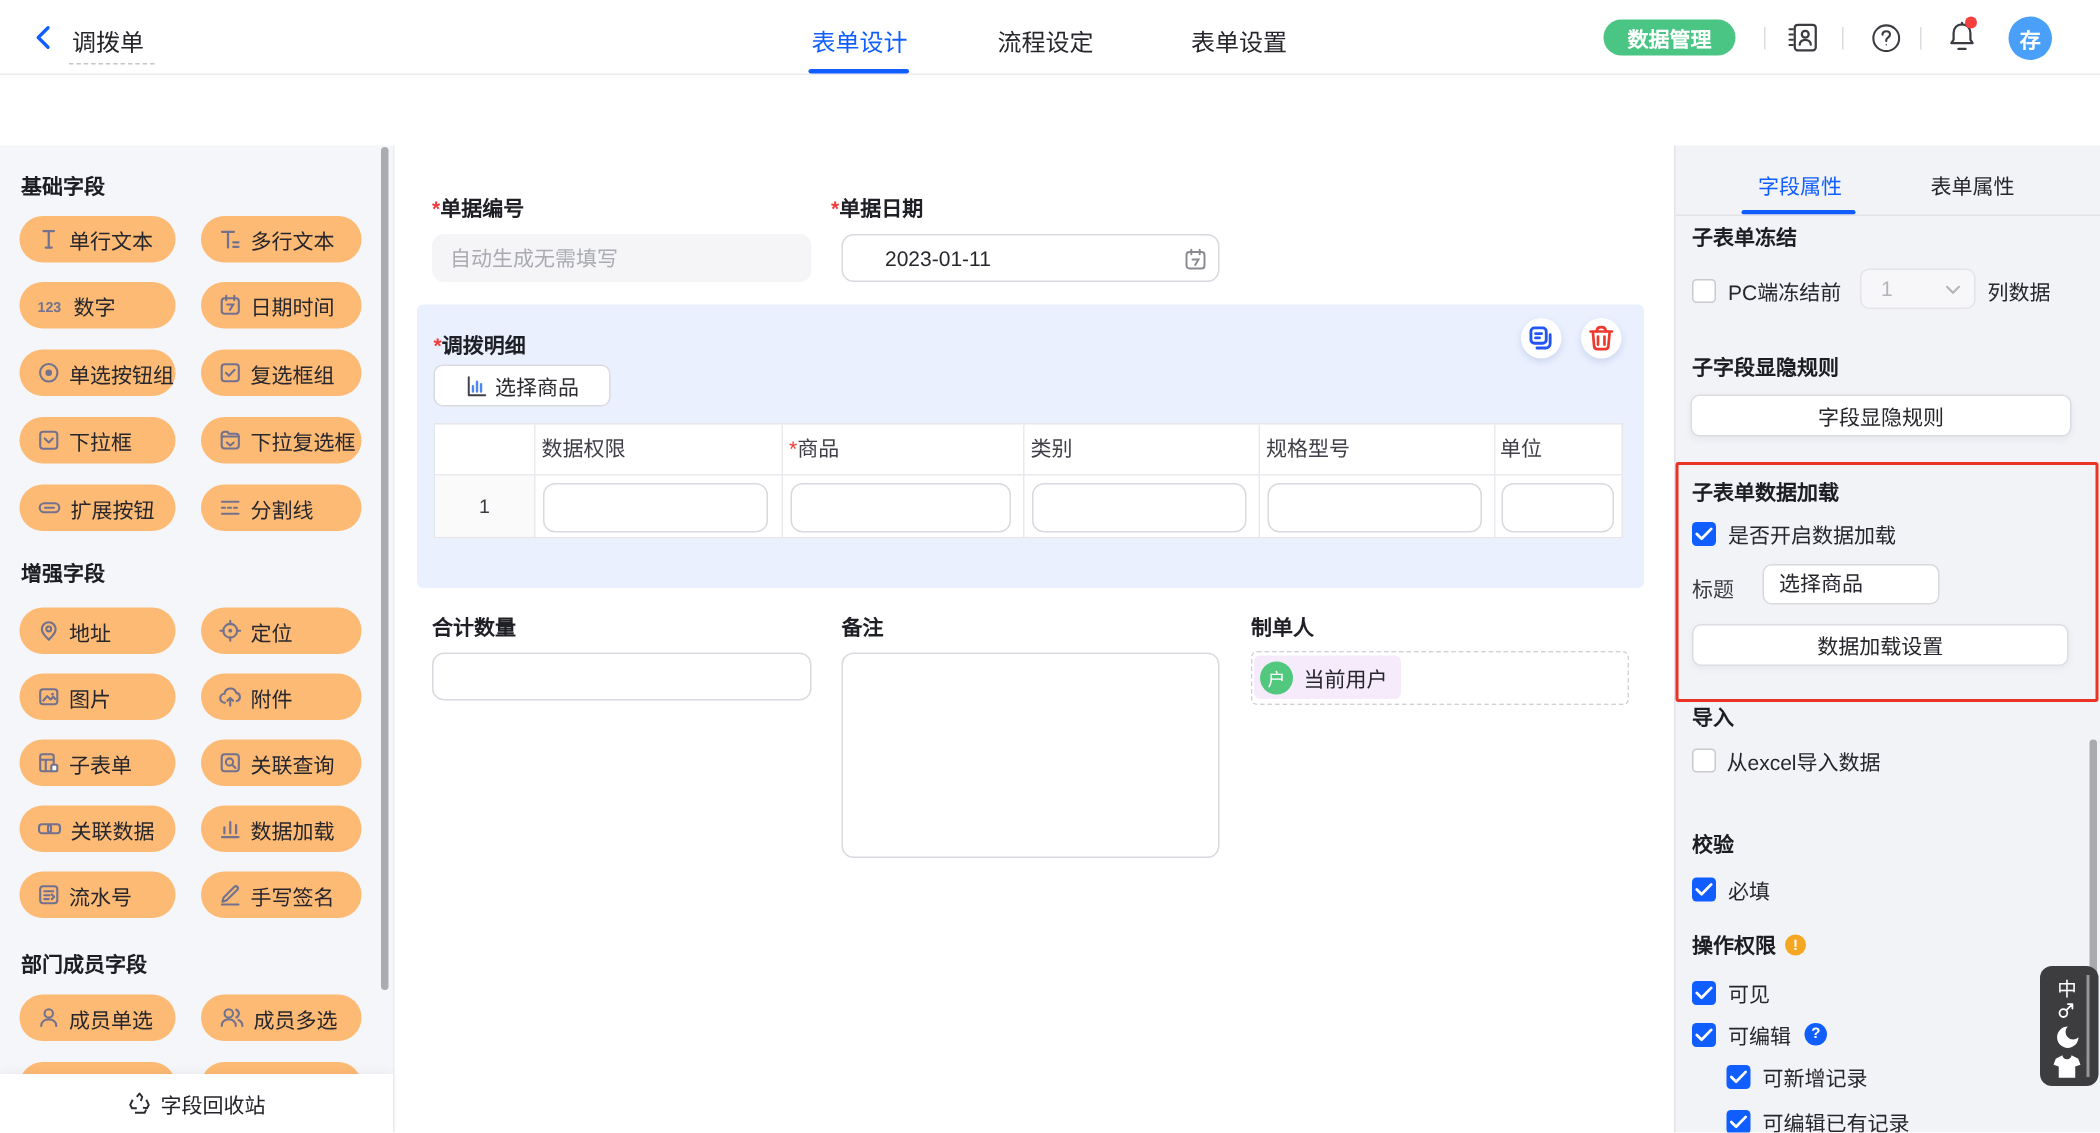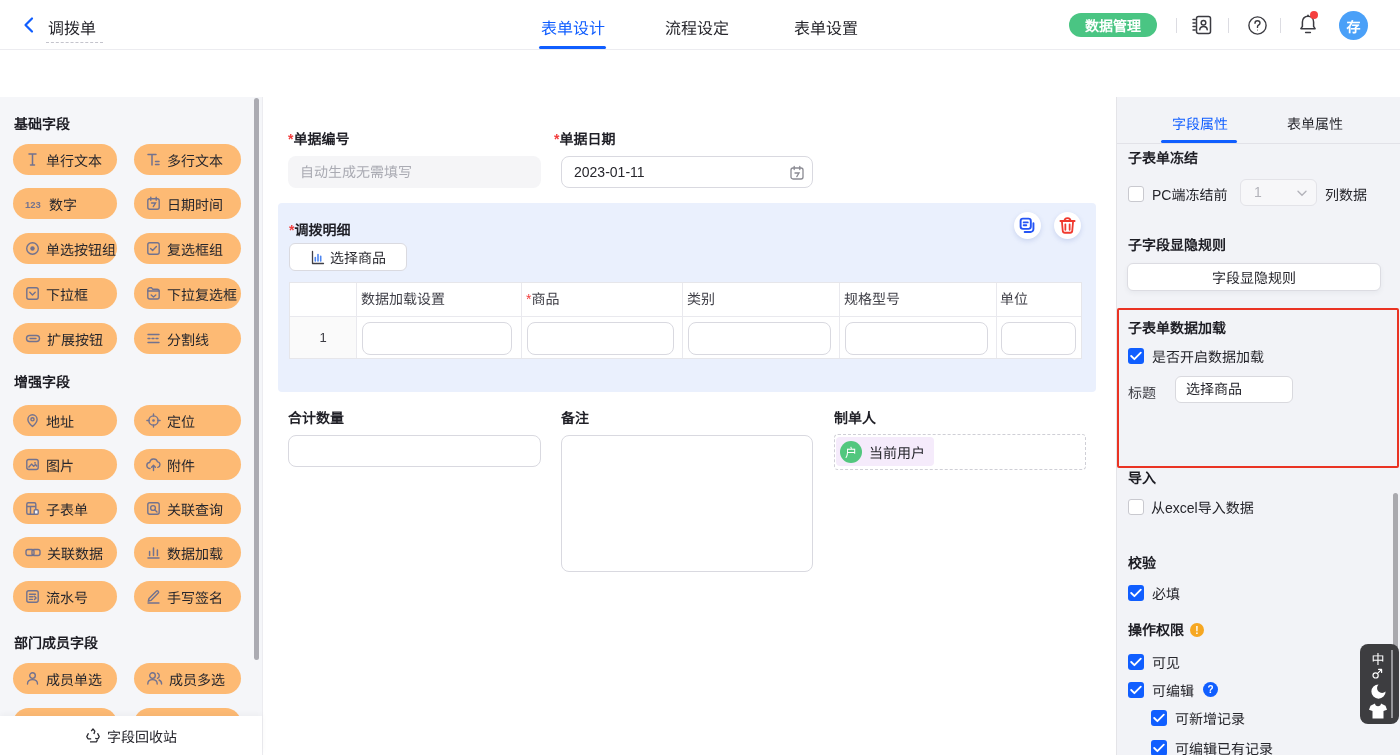--- a/index.html
+++ b/index.html
@@ -181,21 +181,21 @@
     <div class="fbtn c2" style="top:611px"></div>
   </div>
   <div id="recyclebar"><svg width="16" height="16" viewBox="0 0 16 16" fill="none" stroke="#2a2a30" stroke-width="1.3" stroke-linejoin="round">
         <path d="M6.2 3.2 L8 1 l1.8 2.2 -0.9 2.8 M12.5 5.2 l1.7 3.4 -1.2 2.2 -2.8-0.4 M3.5 5.2 L1.8 8.6 l1.2 2.2 h3.2 M5 13.8 h6.5 l0.9-2"></path>
       </svg>字段回收站</div>
   <div id="sb-scroll"></div>
   <div id="canvas"></div>
   <div class="flabel" style="left:288px;top:128px"><span class="red">*</span>单据编号</div>
   <div class="flabel" style="left:554px;top:128px"><span class="red">*</span>单据日期</div>
   <div class="abs" style="left:288px;top:156px;width:253px;height:32px;background:#f5f5f7;border-radius:8px;line-height:32px;padding-left:12px;color:#aaabb3;font-size:14px">自动生成无需填写</div>
-  <div class="inp" style="left:561px;top:156px;width:252px;height:32px;line-height:30px;padding-left:12px;color:#26262c;font-size:14px">2023-01-11
+  <div class="inp" style="left:561px;top:156px;width:252px;height:32px;line-height:30px;padding-left:28px;color:#26262c;font-size:14px">2023-01-11
     <svg class="abs" style="right:7px;top:8px" width="16" height="16" viewBox="0 0 16 16" fill="none" stroke="#8a8a92" stroke-width="1.3" stroke-linecap="round">
         <rect x="2" y="3" width="12" height="11" rx="2"></rect>
         <path d="M5.2 1.5 v3 M10.8 1.5 v3 M6 8 h4 l-2.2 3.6"></path>
       </svg>
   </div>
   <div id="subform">
     <div class="flabel" style="left:11px;top:16px"><span class="red">*</span>调拨明细</div>
     <div class="iconcircle" style="left:736px;top:9px">
         <svg width="19" height="19" viewBox="0 0 16 16" fill="none" stroke="#2454f5" stroke-width="1.6" stroke-linejoin="round">
           <rect x="2.2" y="2.2" width="8.6" height="8.6" rx="2"></rect>
@@ -211,21 +211,21 @@
           <path d="M6.2 7 v4.6 M9.8 7 v4.6"></path>
         </svg>
       </div>
     <div class="abs" style="left:11px;top:40px;width:118px;height:28px;background:#fff;border:1px solid #dadae0;border-radius:6px;display:flex;align-items:center;justify-content:center;gap:5px;font-size:14px;color:#2b2b31"><svg width="15" height="15" viewBox="0 0 15 15" fill="none" stroke-linecap="round">
           <path d="M2.5 1.5 v12 M2.5 13.5 h11" stroke="#3f3f46" stroke-width="1.3"></path>
           <path d="M5.3 11 v-3.5 M8 11 v-6.5 M10.7 11 v-4.8" stroke="#4e86f0" stroke-width="1.6"></path>
         </svg>选择商品</div>
   </div>
   <div id="sf-table"></div>
   <div class="abs" style="left:290px;top:317px;width:66px;height:41px;background:#fafafa"></div>
-  <div class="th" style="left:361px;top:283px">数据加载设置</div>
+  <div class="th" style="left:361px;top:283px">数据权限</div>
   <div class="th" style="left:526px;top:283px"><span class="red">*</span>商品</div>
   <div class="th" style="left:687px;top:283px">类别</div>
   <div class="th" style="left:844px;top:283px">规格型号</div>
   <div class="th" style="left:1000px;top:283px">单位</div>
   <div class="abs" style="left:290px;top:316px;width:791px;height:1px;background:#e9e9ee"></div>
   <div class="vline" style="left:356px"></div>
   <div class="vline" style="left:521px"></div>
   <div class="vline" style="left:682px"></div>
   <div class="vline" style="left:839px"></div>
   <div class="vline" style="left:996px"></div>
@@ -265,20 +265,21 @@
   <div class="abs" style="left:1117px;top:308px;width:282px;height:160px;border:2px solid #ea3323;border-radius:2px"></div>
   <div class="rp-bold" style="left:1128px;top:317px">子表单数据加载</div>
   <div class="cb on" style="left:1128px;top:348px">
       <svg width="12" height="10" viewBox="0 0 12 10" fill="none" stroke="#fff" stroke-width="1.8" stroke-linecap="round" stroke-linejoin="round">
         <path d="M1.2 5 l3.2 3.2 L10.8 1.6"></path>
       </svg>
     </div>
   <div class="rp-text" style="left:1152px;top:346px">是否开启数据加载</div>
   <div class="rp-text" style="left:1128px;top:382px;color:#3c3c43">标题</div>
   <div class="abs" style="left:1175px;top:376px;width:118px;height:27px;background:#fff;border:1px solid #d9d9de;border-radius:6px;line-height:25px;padding-left:10px;font-size:14px;color:#26262c">选择商品</div>
+  <div class="rp-btn" style="left:1128px;top:416px;width:251px;height:28px">数据加载设置</div>
   <div class="rp-bold" style="left:1128px;top:467px">导入</div>
   <div class="cb off" style="left:1128px;top:499px"></div>
   <div class="rp-text" style="left:1151px;top:497px">从excel导入数据</div>
   <div class="rp-bold" style="left:1128px;top:552px">校验</div>
   <div class="cb on" style="left:1128px;top:585px">
       <svg width="12" height="10" viewBox="0 0 12 10" fill="none" stroke="#fff" stroke-width="1.8" stroke-linecap="round" stroke-linejoin="round">
         <path d="M1.2 5 l3.2 3.2 L10.8 1.6"></path>
       </svg>
     </div>
   <div class="rp-text" style="left:1152px;top:583px">必填</div>

